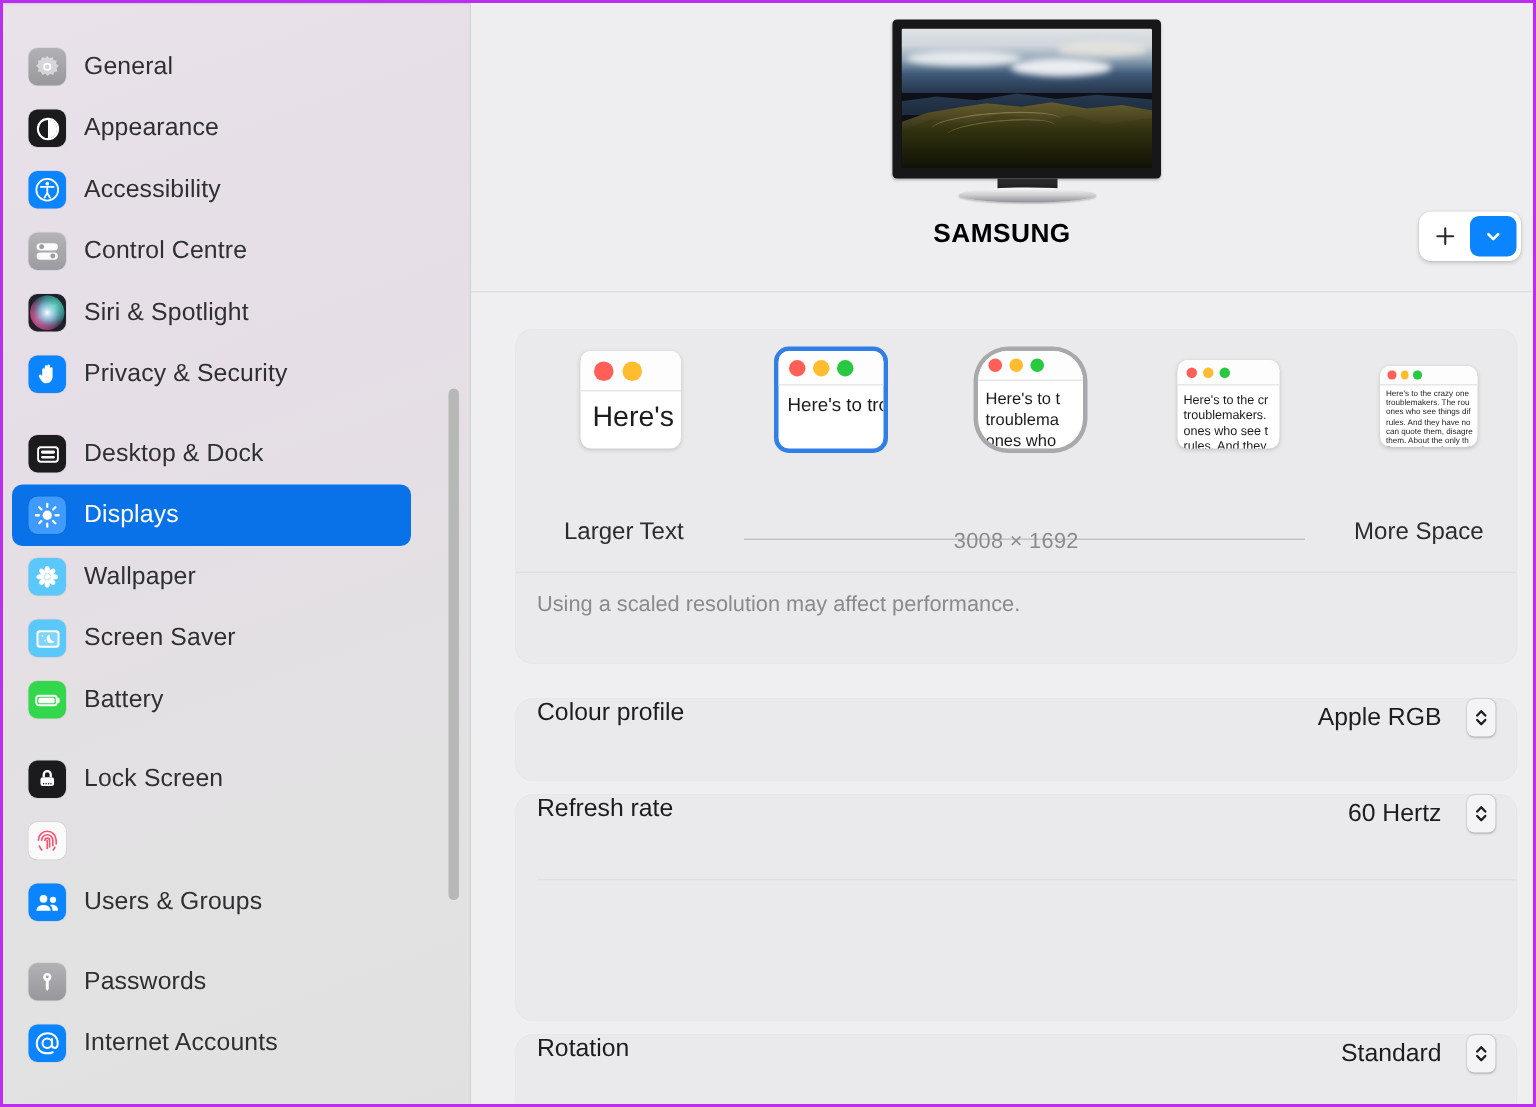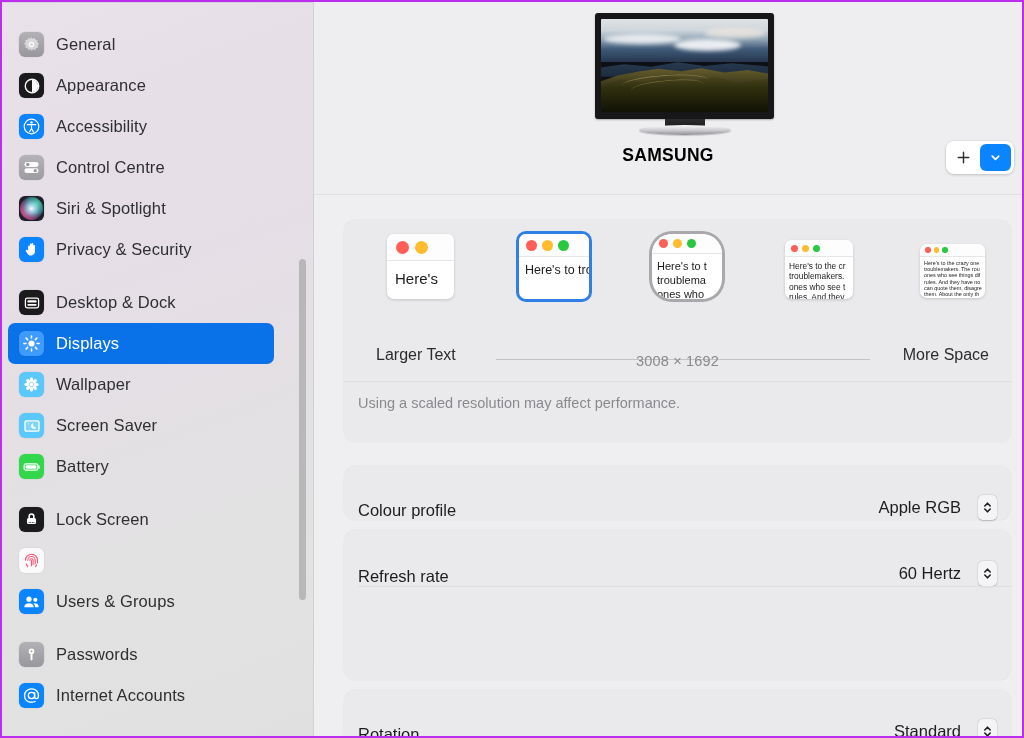--- a/index.html
+++ b/index.html
@@ -106,21 +106,21 @@
   .wintext{color:#1c1c1e;overflow:hidden;padding:0;}
 
   .endlabel{position:absolute;top:112px;font-size:16px;color:#2c2c2e;white-space:nowrap;}
   #track{position:absolute;top:125px;left:152px;right:141px;height:1px;background:#c3c3c6;}
   #res-text{position:absolute;top:133px;left:0;right:0;text-align:center;
      font-size:14.5px;color:#8a8a8e;letter-spacing:.2px;}
   #note-sep{position:absolute;left:0;right:0;top:161px;height:1px;background:#dfdfe1;}
   #note{position:absolute;left:14px;top:175px;font-size:14.5px;color:#8a8a8e;}
 
   
-  .row{position:absolute;left:0;right:0;display:flex;align-items:flex-end;
+  .row{position:absolute;left:0;right:0;display:flex;align-items:flex-start;
        padding:0 14px;box-sizing:border-box;}
   .row-label{font-size:16.5px;color:#1d1d1f;}
   .row-sub{font-size:13.5px;color:#7d7d82;margin-top:2px;}
   .row-value{margin-left:auto;display:flex;align-items:center;gap:17px;}
   .row-value .val{font-size:16.5px;color:#1d1d1f;}
   .stepper{width:19px;height:25px;border-radius:5px;background:#f4f4f6;
      box-shadow:0 .5px 1.5px rgba(0,0,0,.22),0 0 0 .5px rgba(0,0,0,.05);
      display:flex;align-items:center;justify-content:center;}
   .toggle{width:41px;height:24px;border-radius:13px;background:#e3e3e5;
      box-shadow:inset 0 0 0 .5px rgba(0,0,0,.09);position:relative;}
@@ -393,21 +393,21 @@
 
       <div class="card" id="card-scaling">
         <div id="thumbs">
 
           <div class="thumb-wrap" style="left:43px;">
             <div class="win" style="width:67px;height:65px;">
               <div class="titlebar" style="height:27px;padding-left:9px;">
                 <span class="dot d-r" style="width:13px;height:13px;"></span>
                 <span class="dot d-y" style="width:13px;height:13px;"></span>
               </div>
-              <div class="wintext" style="font-size:15px;line-height:19px;padding:8px 0 0 8px;">Here's</div>
+              <div class="wintext" style="font-size:19px;line-height:19px;padding:8px 0 0 8px;">Here's</div>
             </div>
           </div>
 
           <div class="thumb-wrap" style="left:175px;">
             <div class="win sel" style="width:70px;height:65px;">
               <div class="titlebar" style="height:23px;padding-left:7px;gap:5px;">
                 <span class="dot d-r" style="width:11px;height:11px;"></span>
                 <span class="dot d-y" style="width:11px;height:11px;"></span>
                 <span class="dot d-g" style="width:11px;height:11px;"></span>
               </div>

